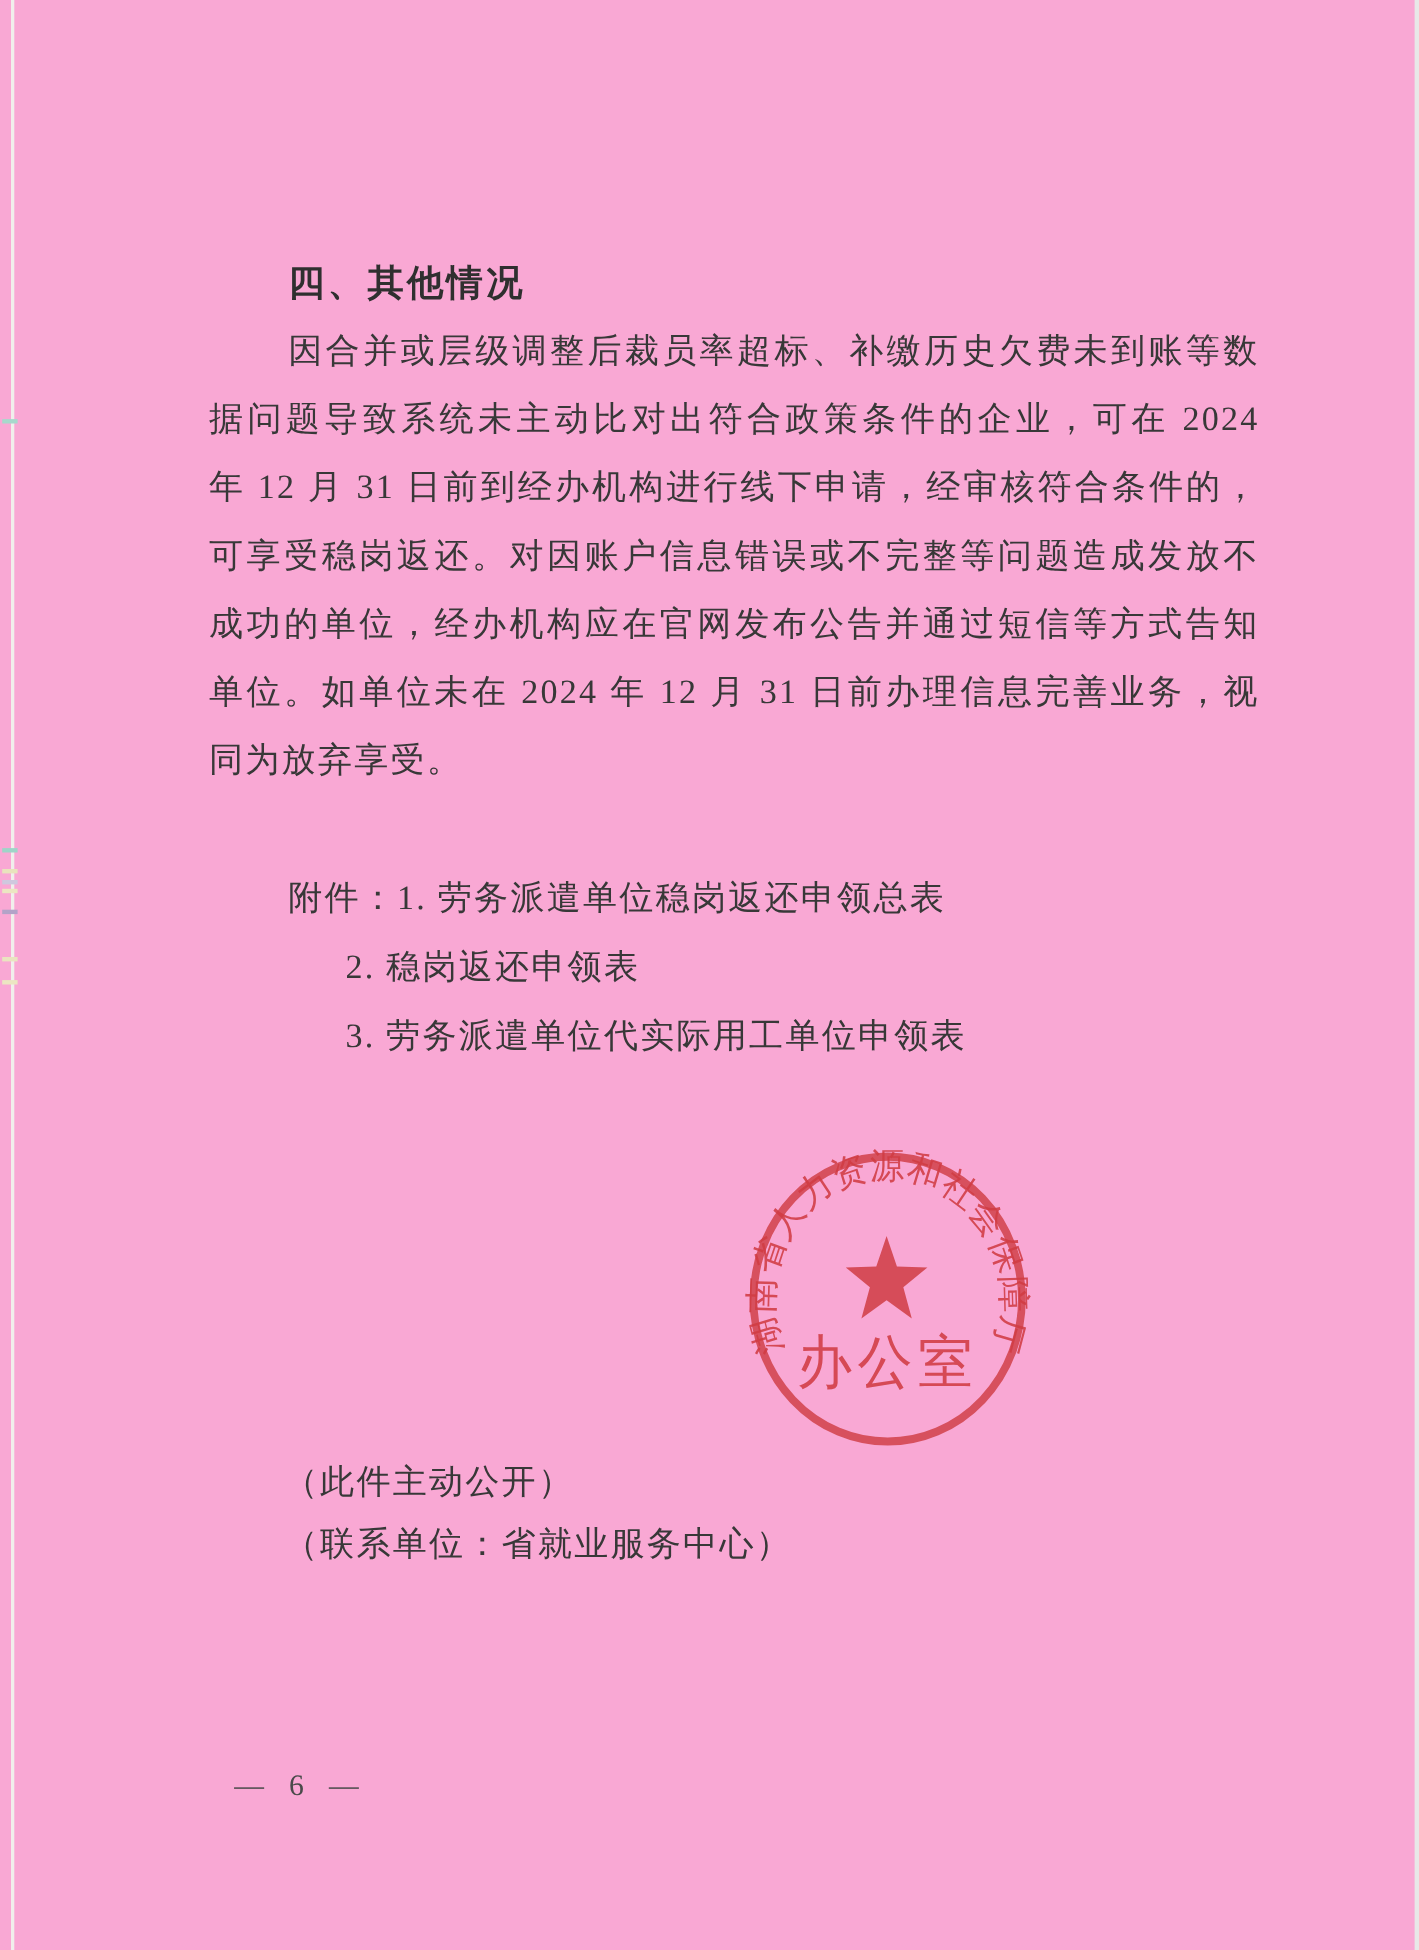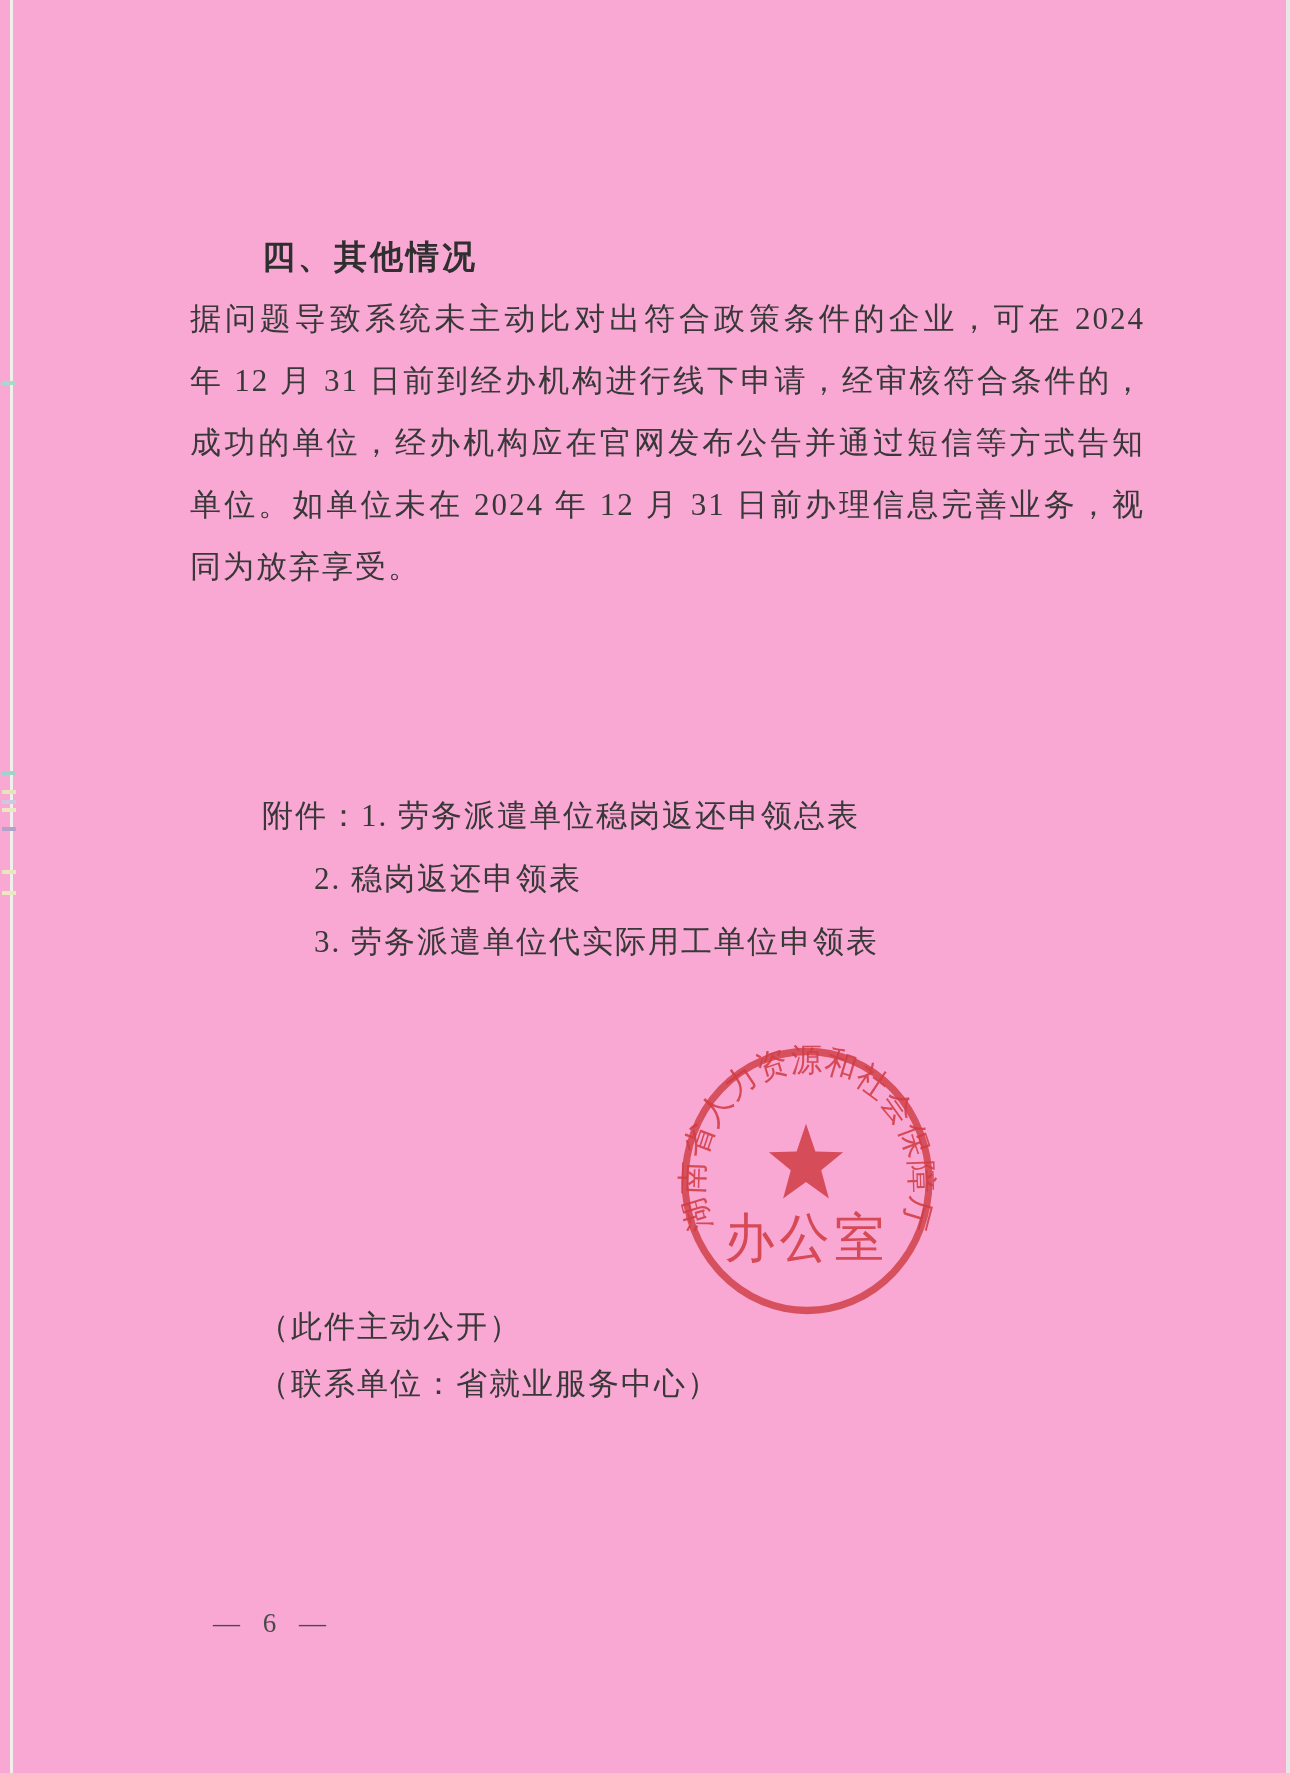--- a/index.html
+++ b/index.html
@@ -44,21 +44,21 @@
   .signature-org{
     position:absolute;left:554px;top:1188px;
     font-size:31px;letter-spacing:3px;white-space:nowrap;z-index:2;
   }
   .signature-date{
     position:absolute;left:707px;top:1250px;
     font-size:31px;letter-spacing:2px;white-space:nowrap;z-index:2;
   }
   .note{
     position:absolute;left:258px;
-    font-size:31px;letter-spacing:2px;white-space:nowrap;
+    font-size:31px;letter-spacing:2px;white-space:nowrap;margin-top:20px;
   }
   .note-1{top:1306px;}
   .note-2{top:1363px;}
 
   .page-number{
     position:absolute;left:213px;top:1608px;
     font-size:27px;letter-spacing:8px;color:#4a4a4a;white-space:nowrap;
   }
 
   .seal{
@@ -78,22 +78,24 @@
   <div class="scan-mark" style="top:790px;background:#e9e3bd;"></div>
   <div class="scan-mark" style="top:800px;background:#cfc8de;"></div>
   <div class="scan-mark" style="top:808px;background:#ece6c2;"></div>
   <div class="scan-mark" style="top:827px;background:#b3a3c8;"></div>
   <div class="scan-mark" style="top:870px;background:#eae4c0;"></div>
   <div class="scan-mark" style="top:891px;background:#ece6c2;"></div>
 
   <div class="section-heading">四、其他情况</div>
 
   <div class="body-block">
+    <div class="body-line indent">因合并或层级调整后裁员率超标、补缴历史欠费未到账等数</div>
     <div class="body-line">据问题导致系统未主动比对出符合政策条件的企业，可在 2024</div>
     <div class="body-line">年 12 月 31 日前到经办机构进行线下申请，经审核符合条件的，</div>
+    <div class="body-line">可享受稳岗返还。对因账户信息错误或不完整等问题造成发放不</div>
     <div class="body-line">成功的单位，经办机构应在官网发布公告并通过短信等方式告知</div>
     <div class="body-line">单位。如单位未在 2024 年 12 月 31 日前办理信息完善业务，视</div>
     <div class="body-line last">同为放弃享受。</div>
   </div>
 
   <div class="attachments">
     <div class="attachment-line">
       <span class="att-label">附件：</span><span>1. 劳务派遣单位稳岗返还申领总表</span>
     </div>
     <div class="attachment-line cont">2. 稳岗返还申领表</div>

